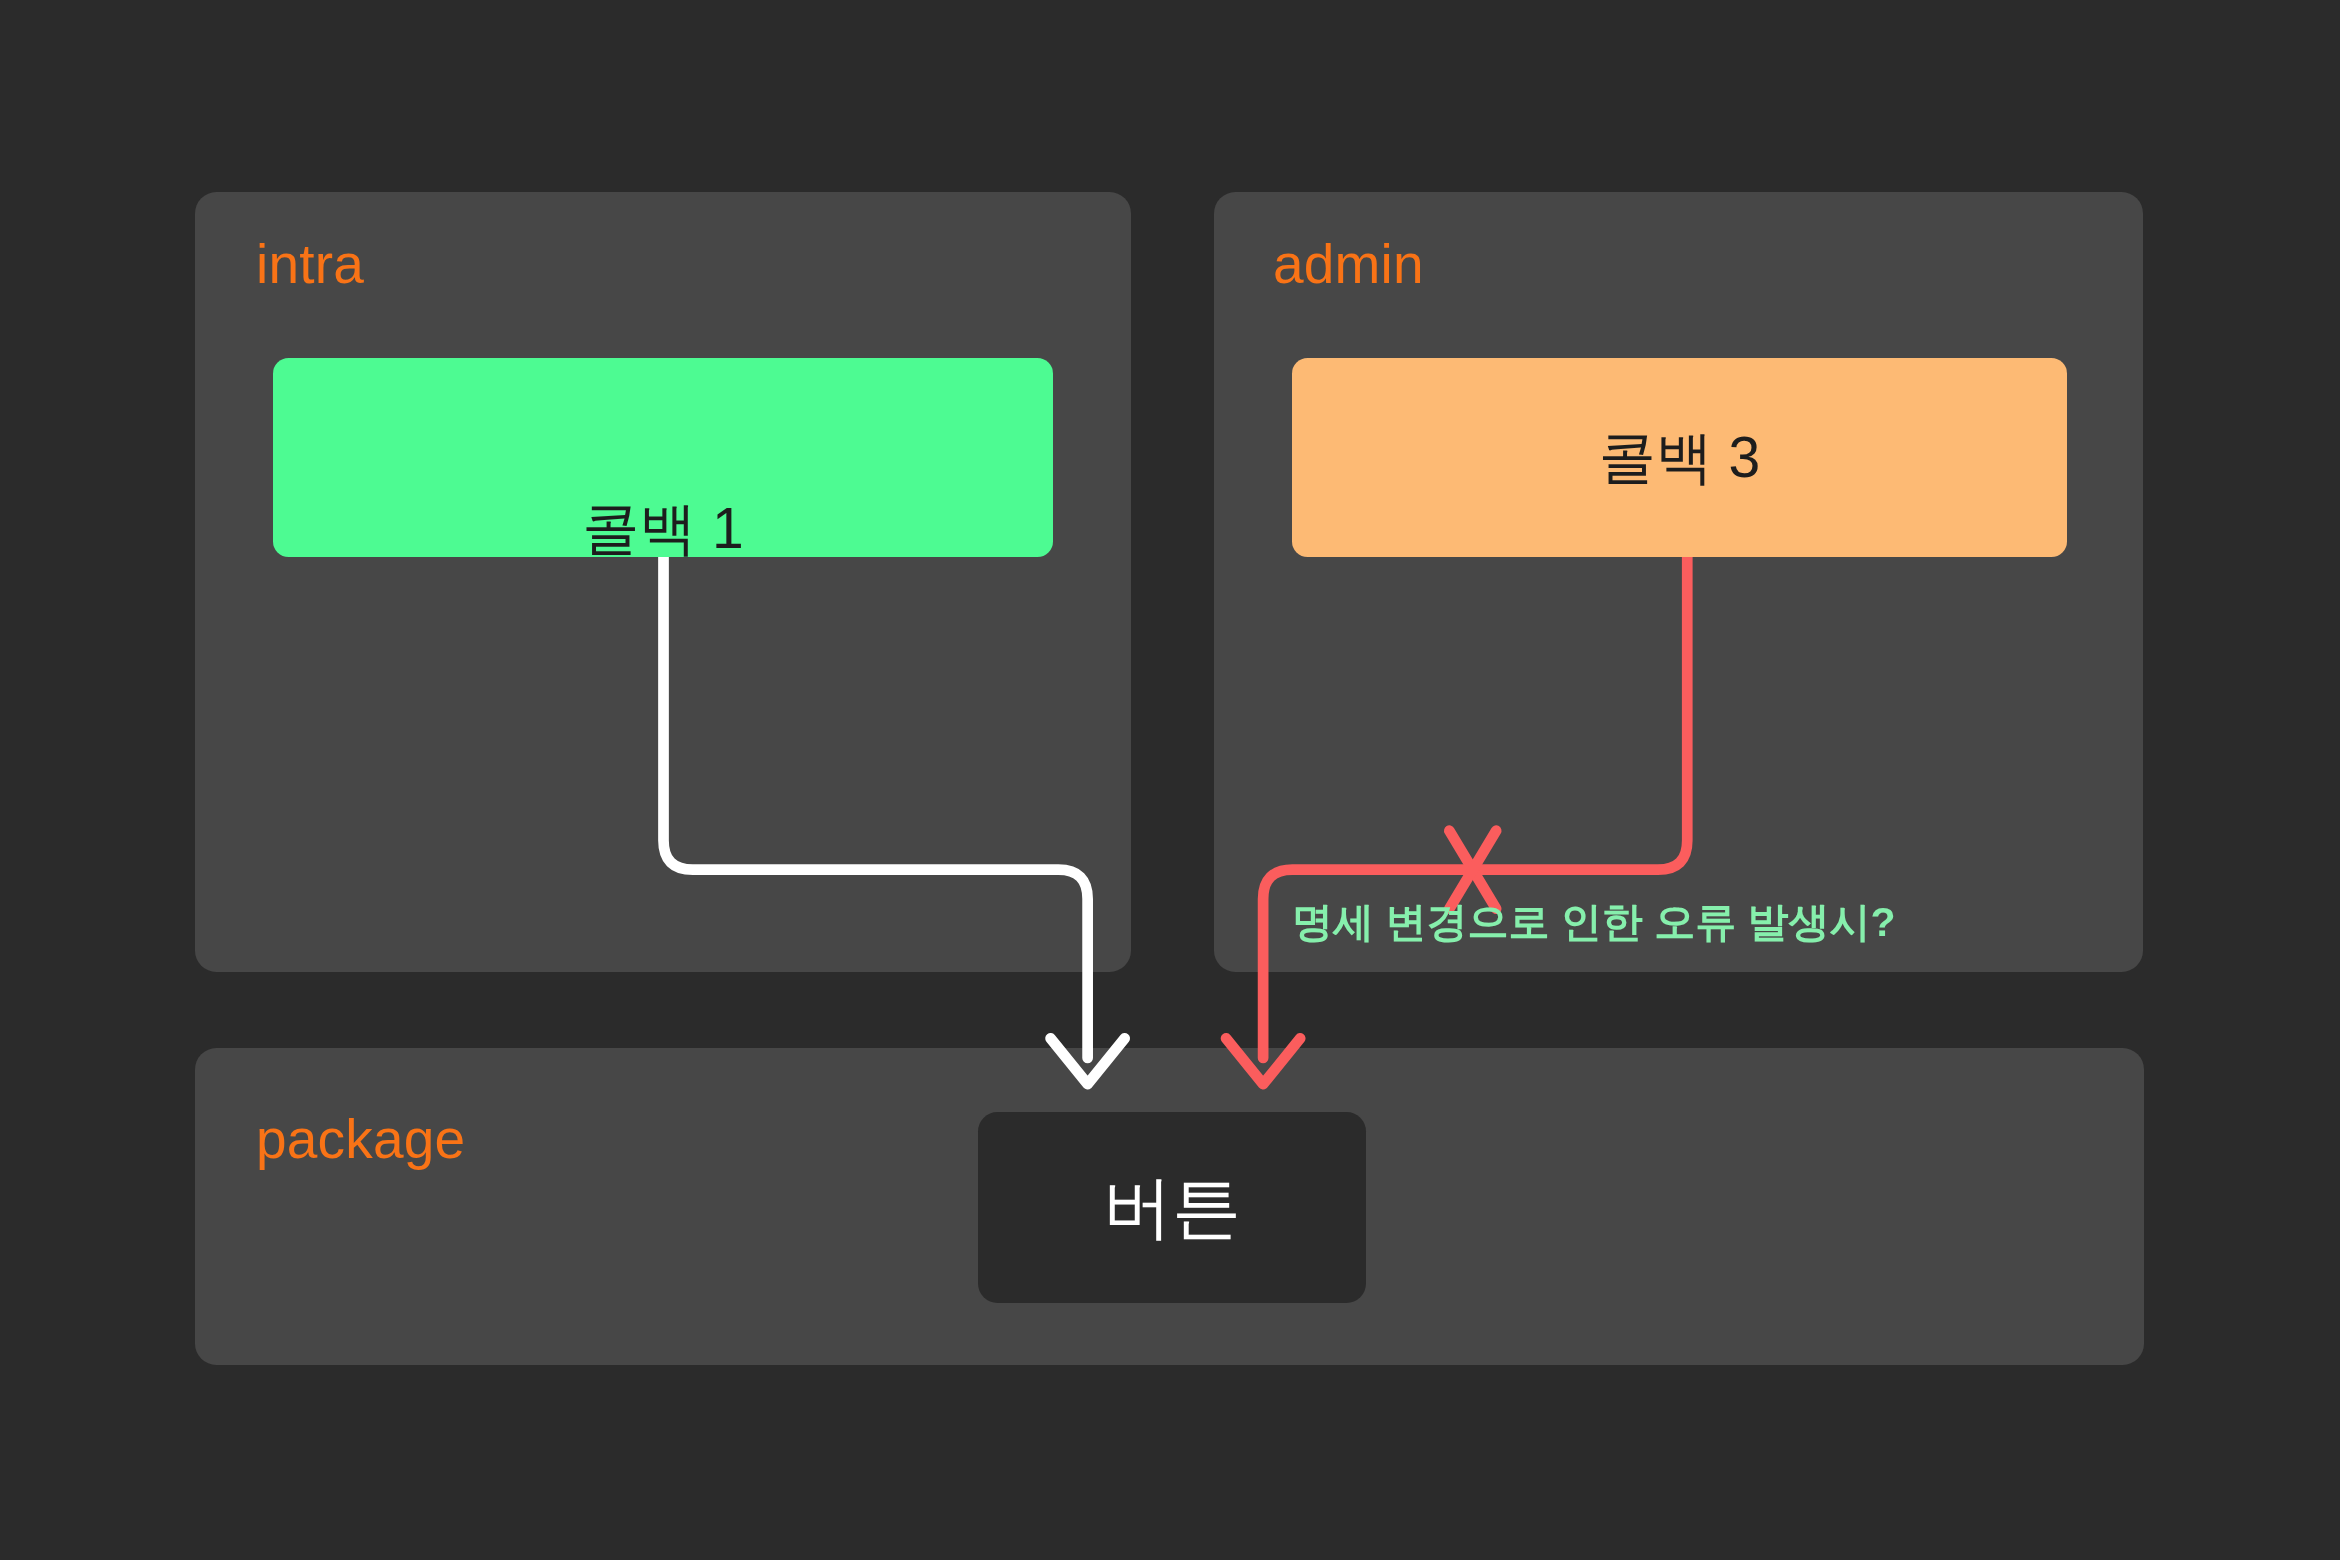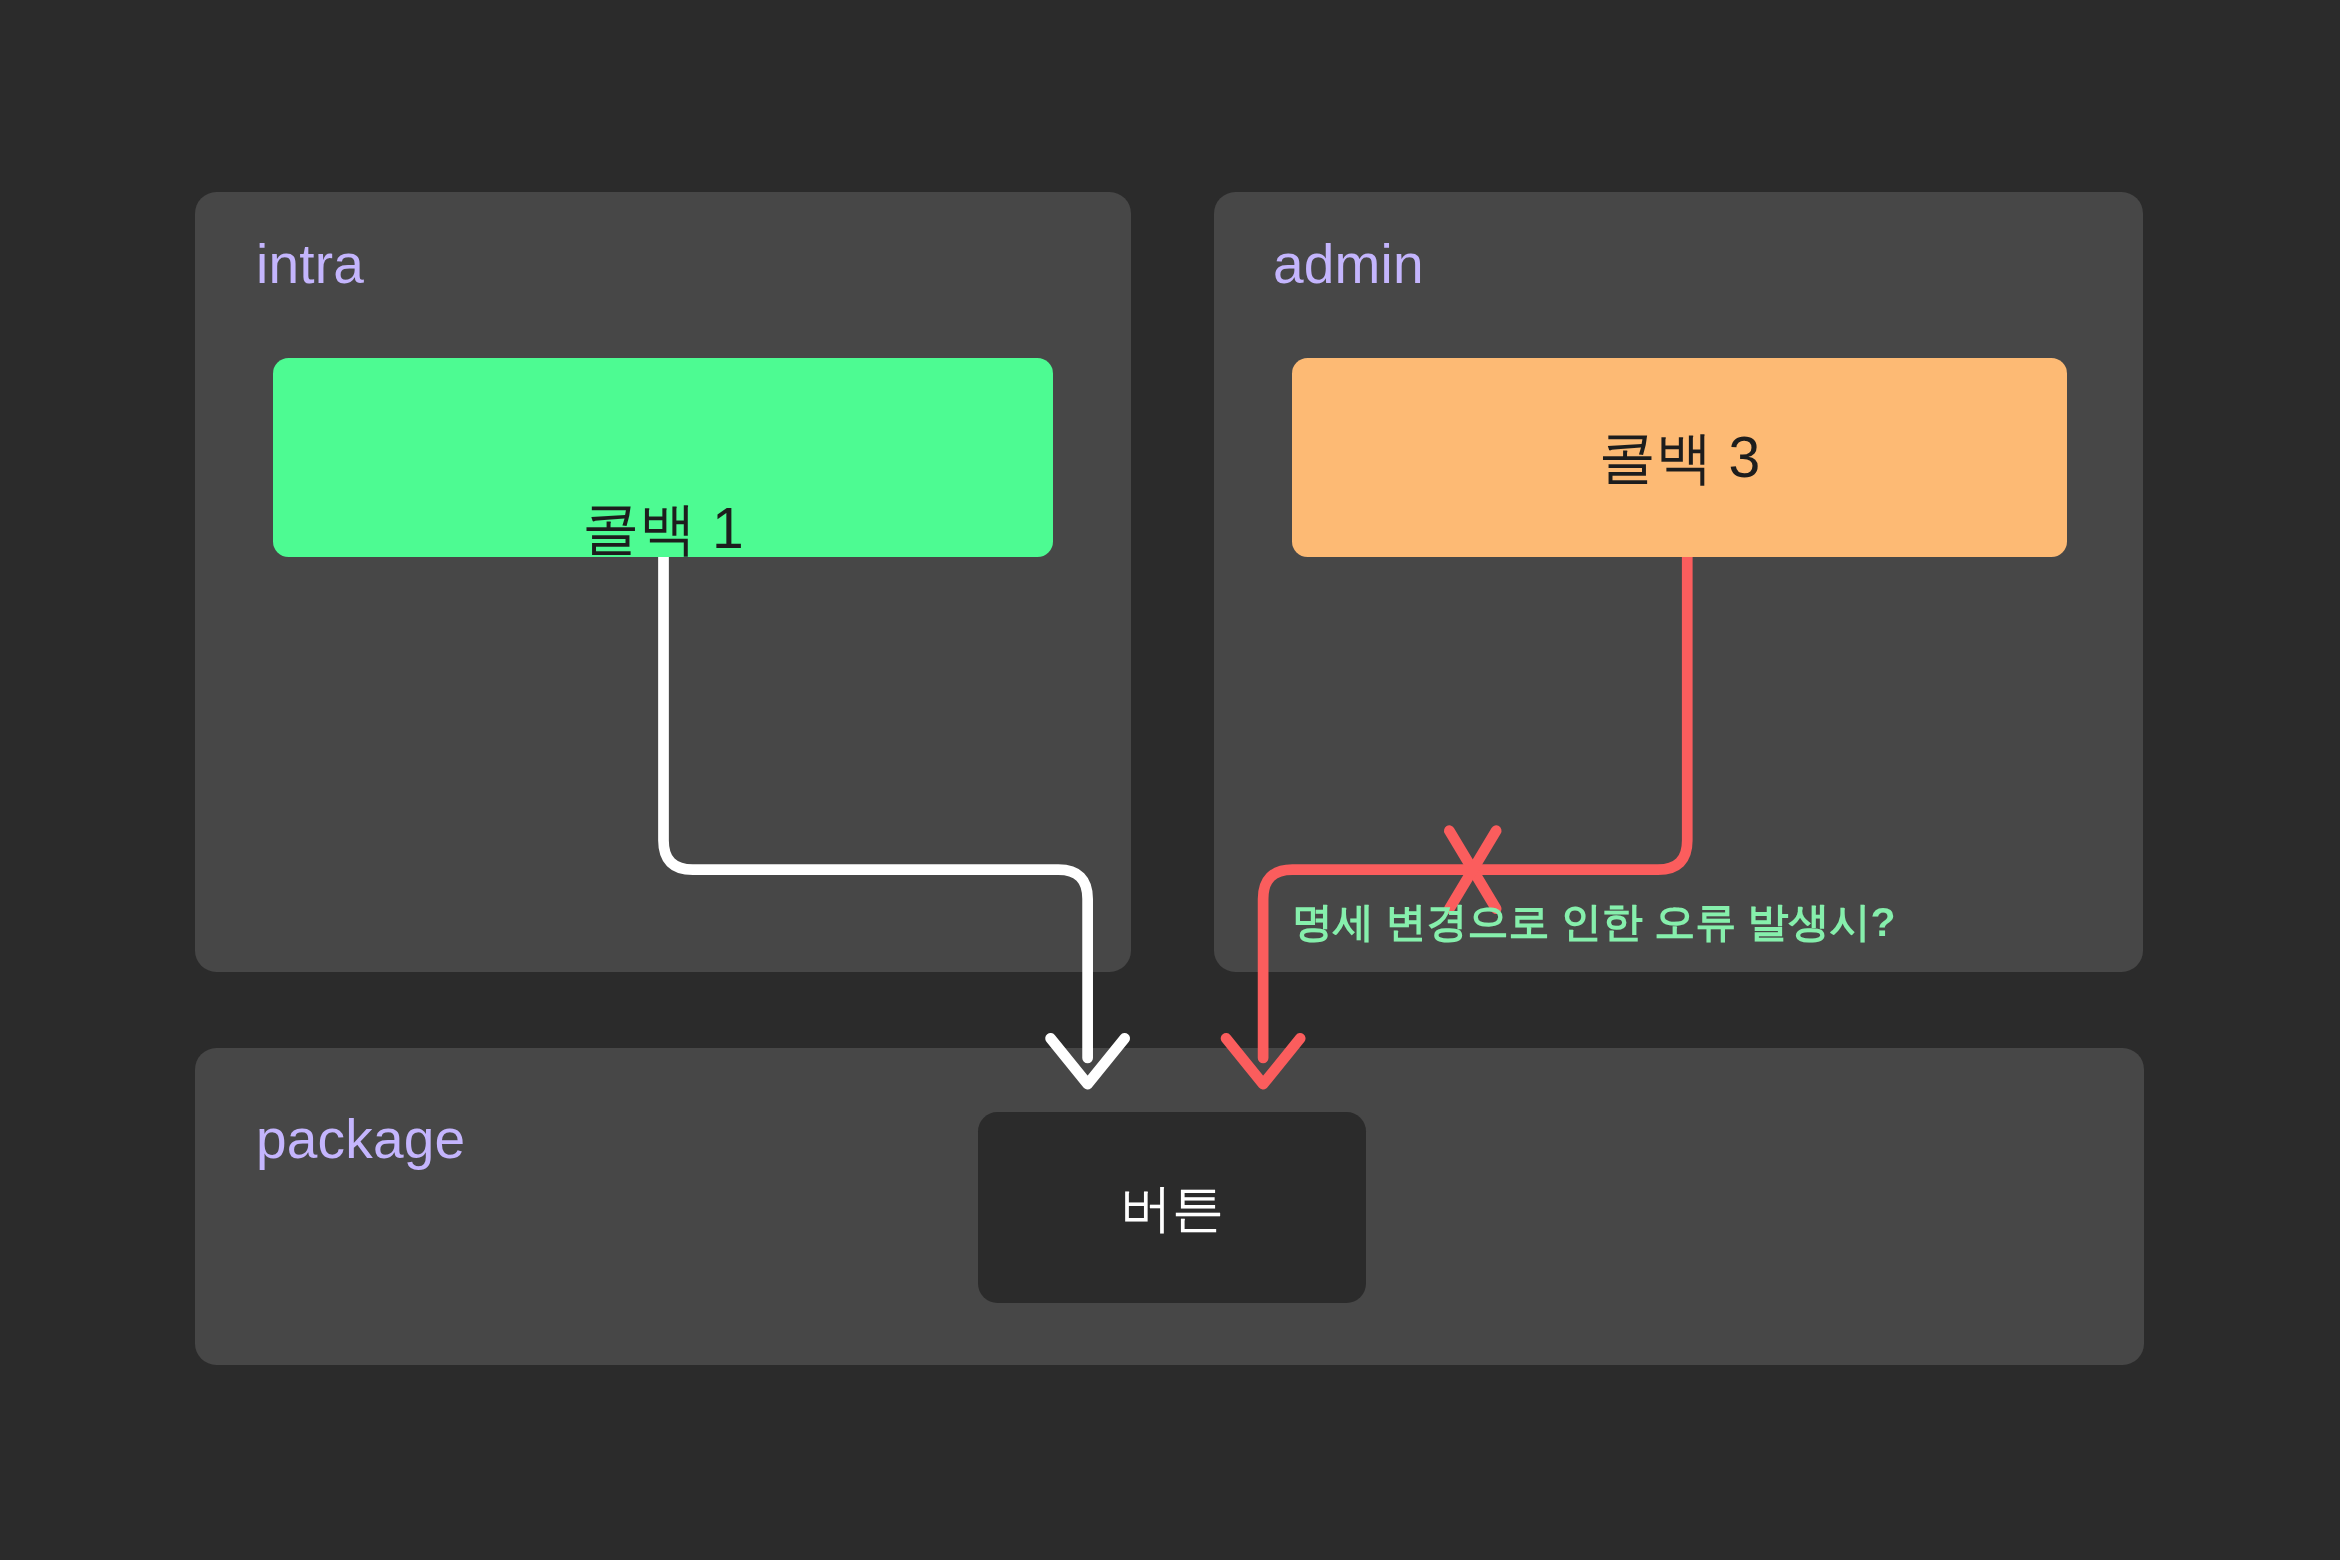--- a/index.html
+++ b/index.html
@@ -22,21 +22,21 @@
 
   
   .panel {
     position: absolute;
     background: #474747;
     border-radius: 21.5px;
     box-sizing: border-box;
   }
   .panel-label {
     position: absolute;
-    color: #c4b5fd;
+    color: #f97316;
     font-size: 55px;
     line-height: 1;
     white-space: nowrap;
     letter-spacing: 0.2px;
   }
 
   #panel-intra   { left: 195px;  top: 192px;  width: 936px;  height: 780px; }
   #panel-admin   { left: 1214px; top: 192px;  width: 929px;  height: 780px; }
   #panel-package { left: 195px;  top: 1048px; width: 1949px; height: 317px; }
 
@@ -64,21 +64,21 @@
   }
   #node-callback3 {
     left: 1292px; top: 358px;  width: 775px;  height: 199px;
     background: #fdba74;
   }
   #node-button {
     left: 978px; top: 1112px; width: 388px; height: 191px;
     background: #2b2b2b;
     color: #ffffff;
     border-radius: 19.5px;
-    font-size: 52px;
+    font-size: 69px;
   }
 
   
   #connectors {
     position: absolute;
     left: 0; top: 0;
     width: 2341px;
     height: 1560px;
     pointer-events: none;
   }

